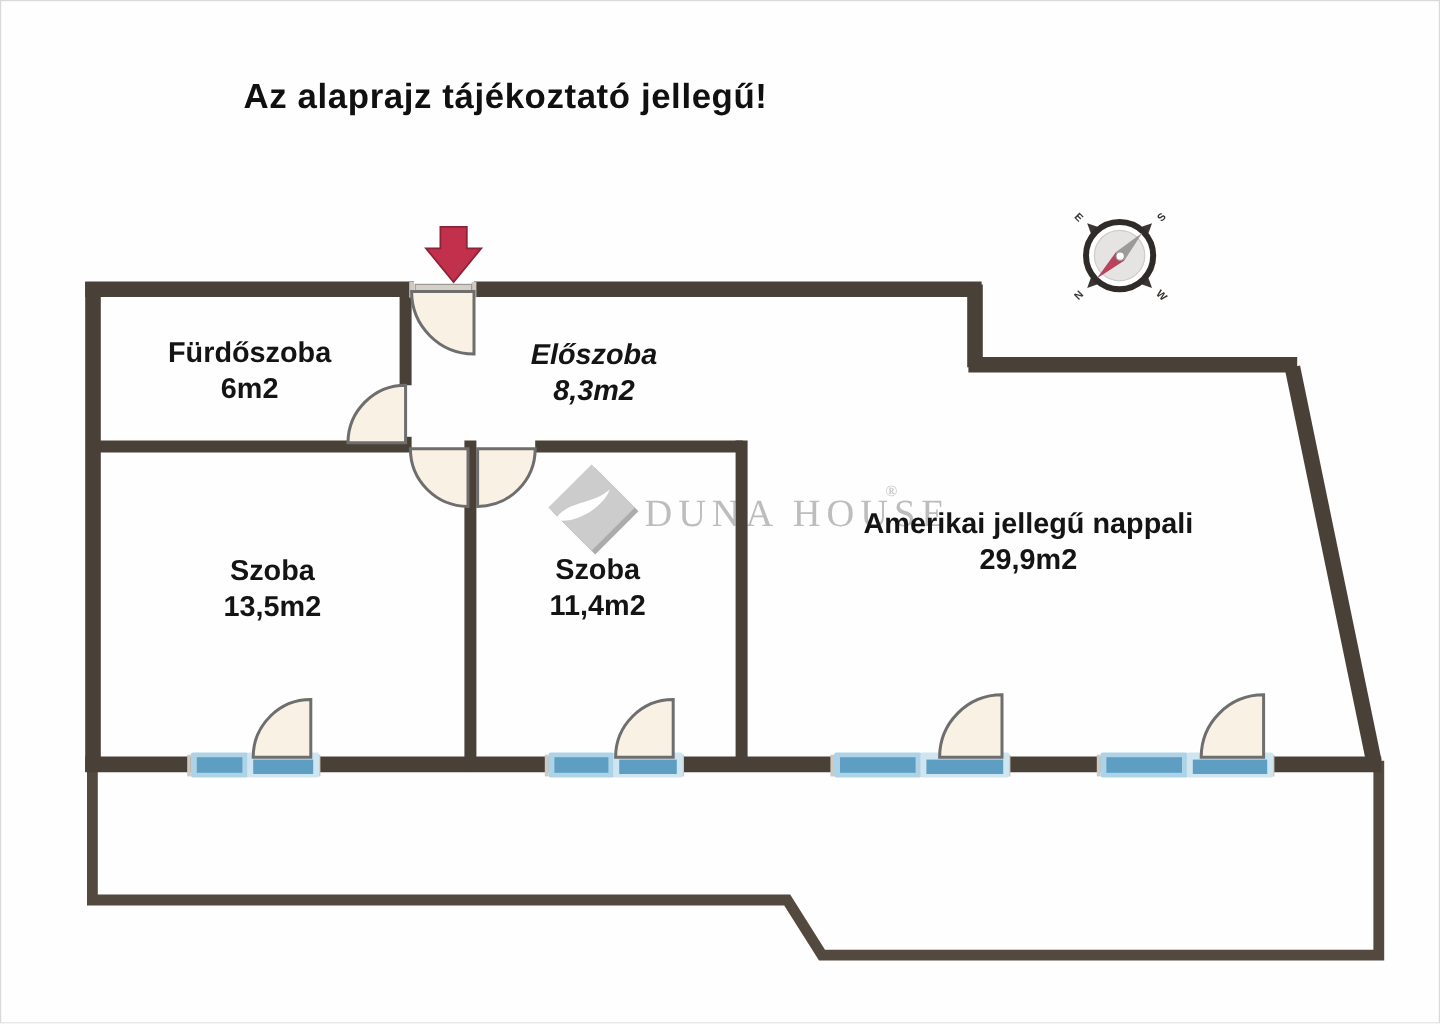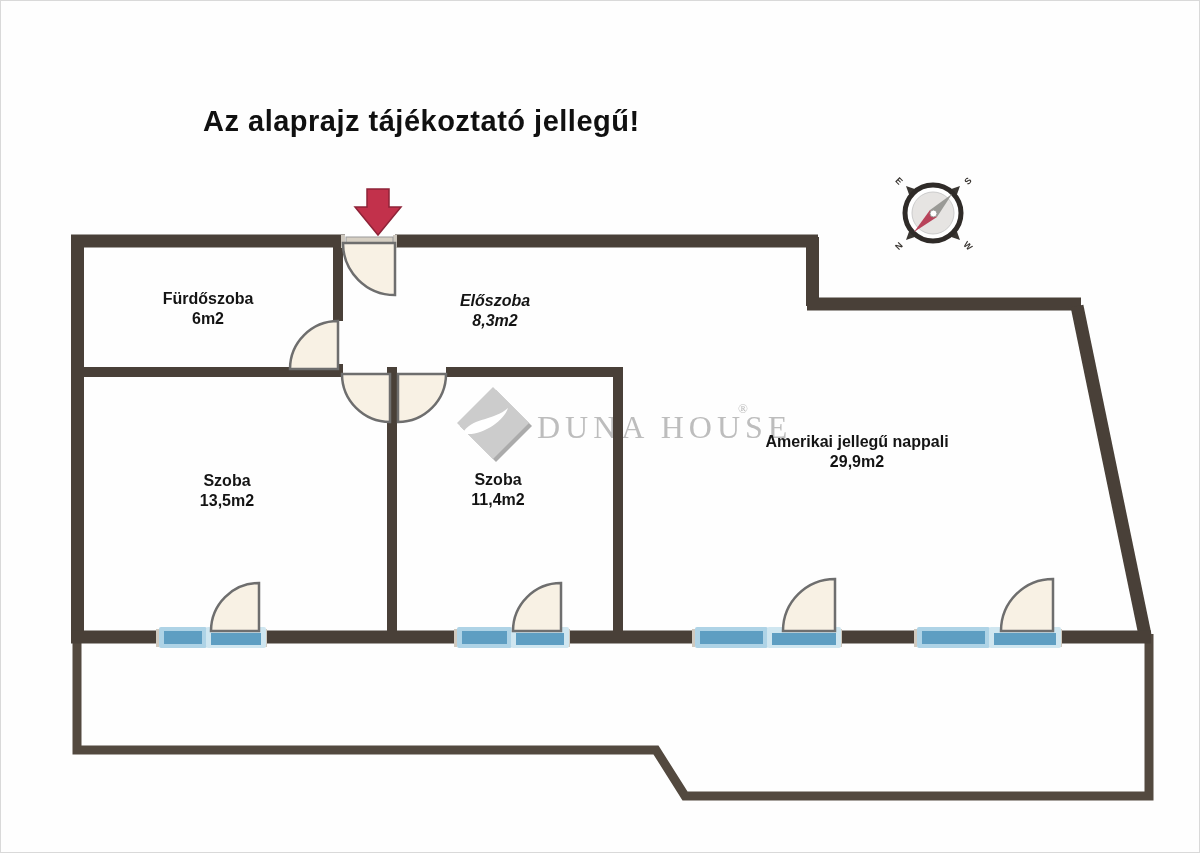--- a/index.html
+++ b/index.html
@@ -4,25 +4,25 @@
 <style>
   html,body{margin:0;padding:0;background:#ffffff;}
   .canvas{
     position:relative;width:1200px;height:853px;background:#fefefe;
     border:1px solid #d9d9d9;box-sizing:border-box;overflow:hidden;
     font-family:"Liberation Sans",sans-serif;
   }
   .plan-svg{position:absolute;left:0;top:0;width:1200px;height:853px;}
   .title{
     position:absolute;left:202px;top:64px;font-size:29px;font-weight:bold;
-    color:#101010;letter-spacing:0.5px;white-space:nowrap;margin-top:40px;
+    color:#101010;letter-spacing:0.5px;white-space:nowrap;
   }
   .room-label{
     position:absolute;transform:translate(-50%,-50%);text-align:center;
-    font-weight:bold;color:#141414;font-size:16px;line-height:1.24;white-space:nowrap;
+    font-weight:bold;color:#141414;font-size:24px;line-height:1.24;white-space:nowrap;
   }
   .wm-text{
     font-family:"Liberation Serif",serif;text-transform:uppercase;
     letter-spacing:5px;font-size:32px;fill:#bdbdbd;
   }
   .wm-reg{font-family:"Liberation Serif",serif;font-size:13px;fill:#bdbdbd;}
   .compass-letter{font-family:"Liberation Sans",sans-serif;font-size:9px;font-weight:bold;fill:#3a3632;}
 </style>
 </head>
 <body>

